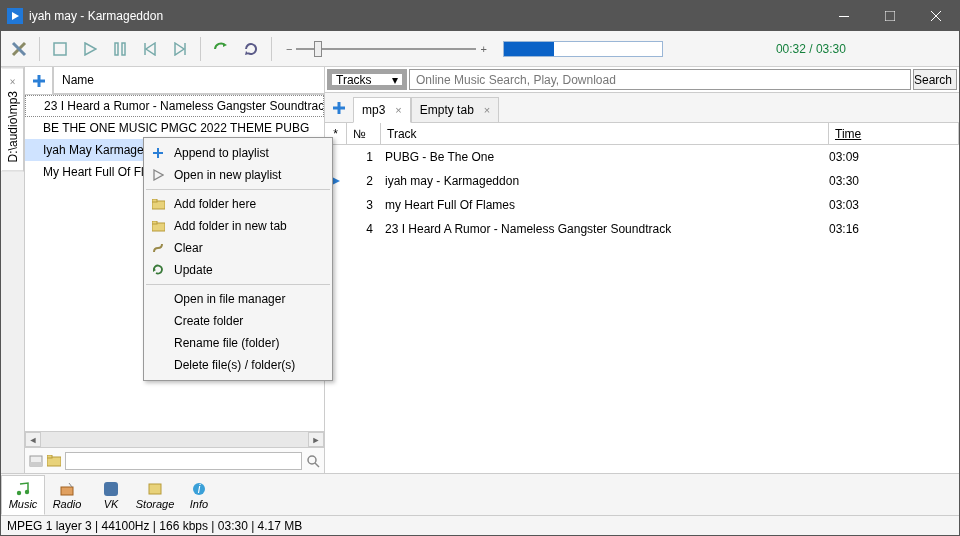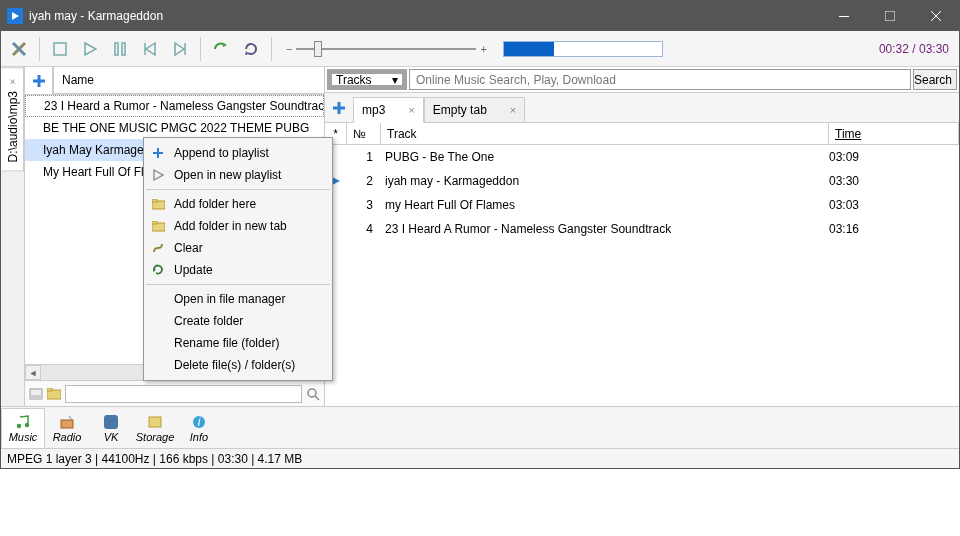--- a/index.html
+++ b/index.html
@@ -1,35 +1,35 @@
 <!DOCTYPE html>
 <html><head>
 <meta charset="utf-8">
 <style>
   * { box-sizing: border-box; margin: 0; padding: 0; font-family: "Segoe UI", Tahoma, sans-serif; font-size: 12px; }
   html, body { width: 960px; height: 536px; overflow: hidden; background: #fff; }
-  .window { width: 960px; height: 469px; display: flex; flex-direction: column; border: 1px solid #555; }
+  .window { width: 960px; height: 536px; display: flex; flex-direction: column; border: 1px solid #555; }
   
   .titlebar { height: 30px; background: #555; color: #fff; display: flex; align-items: center; padding-left: 6px; }
   .titlebar .app-icon { width: 16px; height: 16px; background: #2078d8; display: flex; align-items: center; justify-content: center; margin-right: 6px; }
   .titlebar .app-icon svg { fill: #fff; }
   .titlebar .title { flex: 1; font-size: 12px; }
   .titlebar .win-btn { width: 46px; height: 30px; display: flex; align-items: center; justify-content: center; color: #fff; }
   
   .toolbar { height: 36px; background: #f5f5f5; border-bottom: 1px solid #d0d0d0; display: flex; align-items: center; padding: 0 4px; gap: 2px; }
   .tool-btn { width: 28px; height: 28px; display: flex; align-items: center; justify-content: center; border: 1px solid transparent; border-radius: 2px; }
   .tool-sep { width: 1px; height: 24px; background: #ccc; margin: 0 4px; }
   .vol-slider { display: flex; align-items: center; gap: 2px; margin: 0 6px; }
   .vol-slider .track { width: 180px; height: 2px; background: #999; position: relative; }
   .vol-slider .thumb { position: absolute; width: 8px; height: 16px; background: #eee; border: 1px solid #888; top: -7px; left: 18px; }
   .vol-slider .minus, .vol-slider .plus { color: #666; font-size: 11px; padding: 0 2px; }
   .progress-wrap { flex: 1; display: flex; align-items: center; gap: 10px; margin-left: 6px; margin-right: 6px; }
   .progress { flex: 0 0 160px; height: 16px; border: 1px solid #9ab6d6; background: #fff; position: relative; }
   .progress .fill { position: absolute; left: 0; top: 0; bottom: 0; width: 32%; background: #0a62c7; }
-  .time-text { font-size: 12px; color: #701a75; flex:1; text-align:right; }
+  .time-text { font-size: 12px; color: #15803d; flex:1; text-align:center; }
   
   .body { flex: 1; display: flex; min-height: 0; }
   
   .vtabs { width: 24px; background: #f0f0f0; border-right: 1px solid #ccc; display: flex; flex-direction: column; }
   .vtab { flex: 0 0 auto; writing-mode: vertical-rl; transform: rotate(180deg); padding: 8px 3px; border: 1px solid #ccc; border-right: 1px solid #fff; background: #fff; font-size: 11px; display: flex; align-items: center; gap: 4px; }
   .vtab .x { font-size: 10px; color: #888; }
   
   .left-panel { width: 300px; display: flex; flex-direction: column; border-right: 1px solid #ccc; position: relative; }
   .left-header { height: 28px; display: flex; align-items: center; border-bottom: 1px solid #ccc; background: #fff; }
   .plus-btn { width: 28px; height: 28px; display: flex; align-items: center; justify-content: center; border-right: 1px solid #ccc; }
@@ -45,21 +45,21 @@
   .left-search { height: 26px; border-top: 1px solid #ccc; display: flex; align-items: center; gap: 4px; padding: 0 4px; background: #fafafa; }
   .left-search input { flex: 1; height: 18px; border: 1px solid #bbb; padding: 0 4px; font-size: 11px; }
   
   .right-panel { flex: 1; display: flex; flex-direction: column; }
   .r-top { height: 26px; display: flex; border-bottom: 1px solid #ccc; }
   .tracks-dd { width: 80px; border: 5px solid #a3a3a3; margin: 2px; display: flex; align-items: center; padding: 0 4px; justify-content: space-between; background:#fff; }
   .search-field { flex: 1; border: 1px solid #999; margin: 2px 0; display: flex; align-items: center; padding: 0 6px; color: #777; background:#fff; }
   .search-btn { width: 44px; border: 1px solid #999; margin: 2px; display: flex; align-items: center; justify-content: flex-start; background:#f0f0f0; }
   .r-tabs { height: 30px; display: flex; align-items: center; border-bottom: 1px solid #ccc; background: #f5f5f5; }
   .r-tabs .plus { width: 28px; height: 28px; display:flex; align-items:center; justify-content:center; }
-  .r-tab { height: 26px; padding: 0 8px; border: 1px solid #ccc; border-bottom: 1px solid #fff; background: #fff; margin-top: 4px; display: flex; align-items: center; gap: 23px; }
+  .r-tab { height: 26px; padding: 0 8px; border: 1px solid #ccc; border-bottom: 1px solid #fff; background: #fff; margin-top: 4px; display: flex; align-items: center; gap: 10px; }
   .r-tab.inactive { background: #f0f0f0; border-bottom-color: #ccc; }
   .r-tab .x { color: #888; font-size: 11px; }
   .r-cols { height: 22px; display: flex; border-bottom: 1px solid #ccc; background: #fff; }
   .r-col { border-right: 1px solid #ccc; display: flex; align-items: center; padding: 0 6px; }
   .r-col.star { width: 22px; justify-content:center; }
   .r-col.num { width: 34px; }
   .r-col.track { flex: 1; }
   .r-col.time { width: 130px; text-decoration: underline; }
   .track-list { flex: 1; background: #fff; overflow: hidden; }
   .t-row { display: flex; height: 24px; align-items: center; }

